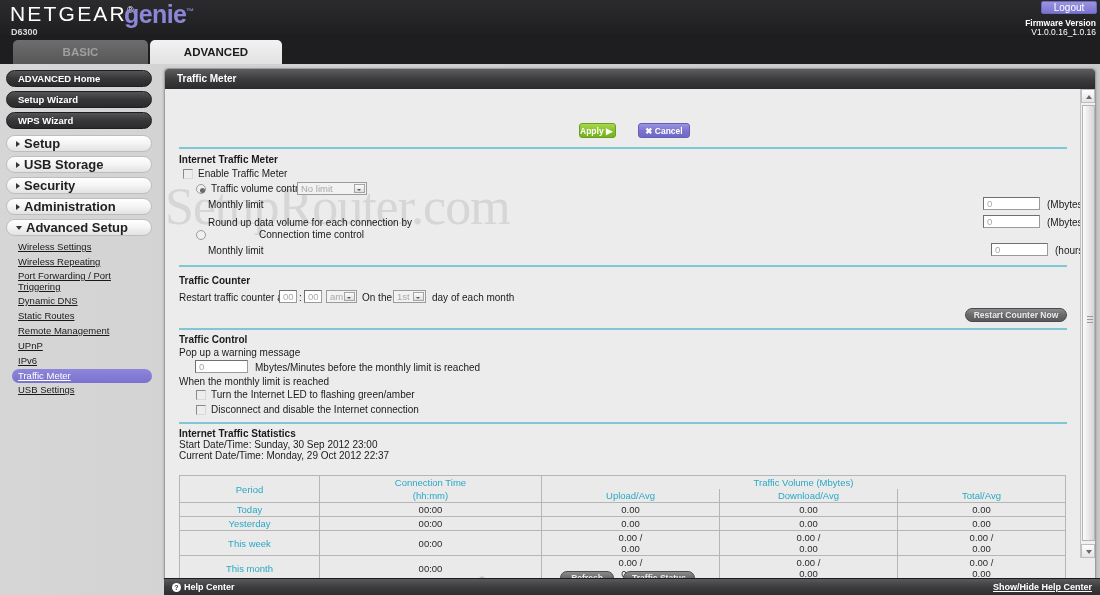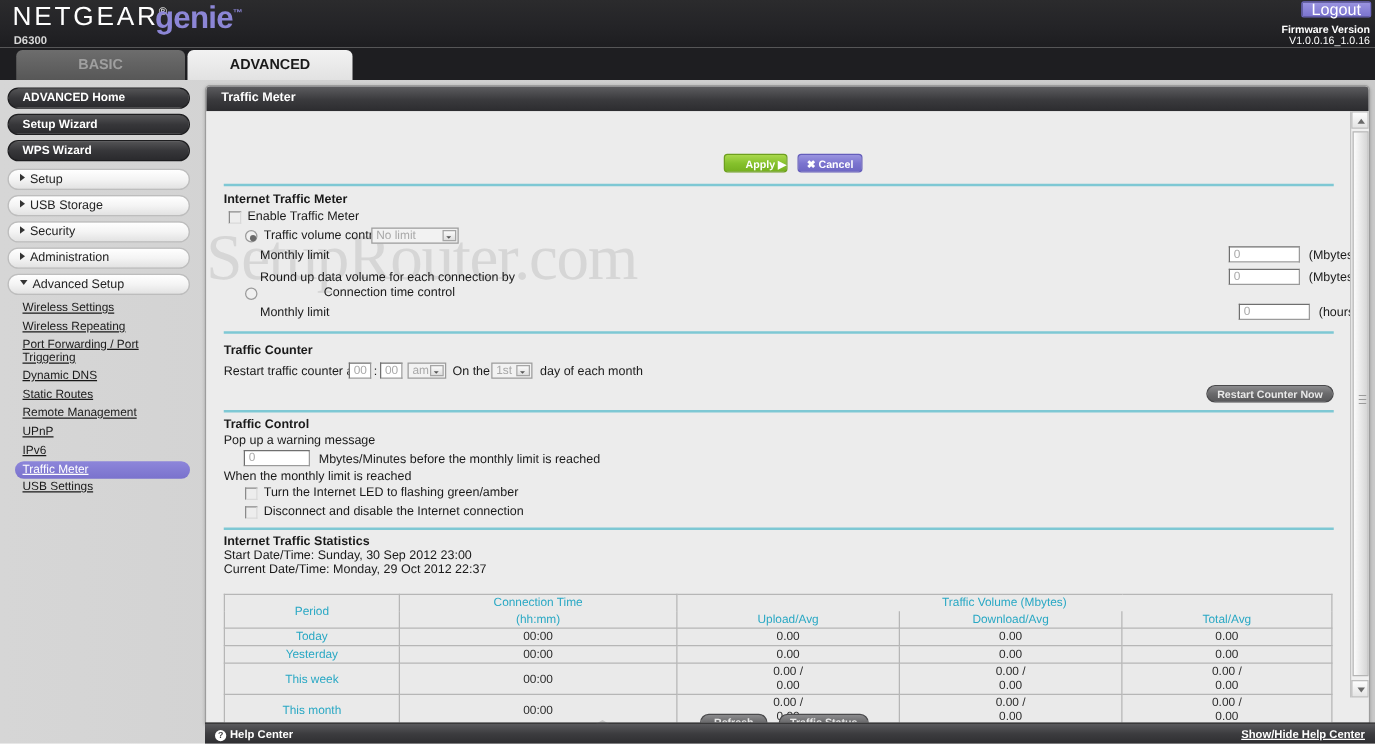--- a/index.html
+++ b/index.html
@@ -33,21 +33,21 @@
   .genie .tm { font-size: 8px; vertical-align: super; color: #8c86d6; }
   .model {
     position: absolute; left: 11px; top: 27px;
     color: #d8d8d8; font-size: 9px; font-weight: bold;
   }
   .logout-btn {
     position: absolute; right: 3px; top: 1px;
     width: 56px; height: 13px;
     background: linear-gradient(to bottom, #9a94e0 0%, #7b74cf 100%);
     border: 1px solid #6f68c0; border-radius: 2px;
-    color: #ffffff; font-size: 13px; text-align: center; line-height: 12px;
+    color: #ffffff; font-size: 10px; text-align: center; line-height: 12px;
     cursor: pointer;
   }
   .fw-label {
     position: absolute; right: 4px; top: 18px;
     color: #ffffff; font-size: 8.5px; font-weight: bold; text-align: right;
   }
   .fw-value {
     position: absolute; right: 4px; top: 27px;
     color: #ffffff; font-size: 8.5px; text-align: right;
   }
@@ -104,21 +104,21 @@
     background: linear-gradient(to bottom, #545456 0%, #37373a 50%, #2a2a2d 100%);
     border: 1px solid #1e1e20;
     color: #ffffff; font-size: 9.5px; font-weight: bold;
     line-height: 16px; padding-left: 11px; cursor: pointer;
   }
   .nav-light {
     position: relative; margin: 0 8px 4px 6px; height: 17px;
     border-radius: 9px;
     background: linear-gradient(to bottom, #ffffff 0%, #f4f4f4 50%, #e2e2e2 100%);
     border: 1px solid #bdbdbd;
-    color: #222222; font-size: 10px; font-weight: normal;
+    color: #222222; font-size: 13px; font-weight: bold;
     line-height: 16px; padding-left: 9px; cursor: pointer;
   }
   .nav-light .tri {
     display: inline-block; width: 0; height: 0; margin-right: 4px;
     border-top: 3.2px solid transparent; border-bottom: 3.2px solid transparent;
     border-left: 4px solid #333; vertical-align: 1px;
   }
   .nav-light .tri.down {
     border-left: 3.2px solid transparent; border-right: 3.2px solid transparent;
     border-top: 4px solid #333; border-bottom: 0; vertical-align: 2px;
@@ -162,25 +162,25 @@
     position: absolute; left: 0px; top: 88px; width: 930px;
     font-size: 52px; color: rgba(150,150,150,0.26);
     font-family: "Liberation Serif", serif;
     white-space: nowrap; pointer-events: none;
     letter-spacing: -1px;
   }
 
   
   .apply-btn {
     position: absolute; left: 414px; top: 34px;
-    width: 51px; height: 15px; border-radius: 3px;
+    width: 37px; height: 15px; border-radius: 3px;
     background: linear-gradient(to bottom, #a9d84c 0%, #85c12c 52%, #76b120 100%);
     border: 1px solid #6d9f1e;
     color: #ffffff; font-size: 8.5px; font-weight: bold;
-    text-align: right; line-height: 14px; cursor: pointer;
+    text-align: left; line-height: 14px; cursor: pointer;
   }
   .cancel-btn {
     position: absolute; left: 473px; top: 34px;
     width: 52px; height: 15px; border-radius: 3px;
     background: linear-gradient(to bottom, #9a94e0 0%, #7b74cf 52%, #6e67c4 100%);
     border: 1px solid #645dba;
     color: #ffffff; font-size: 8.5px; font-weight: bold;
     text-align: center; line-height: 14px; cursor: pointer;
   }
 

